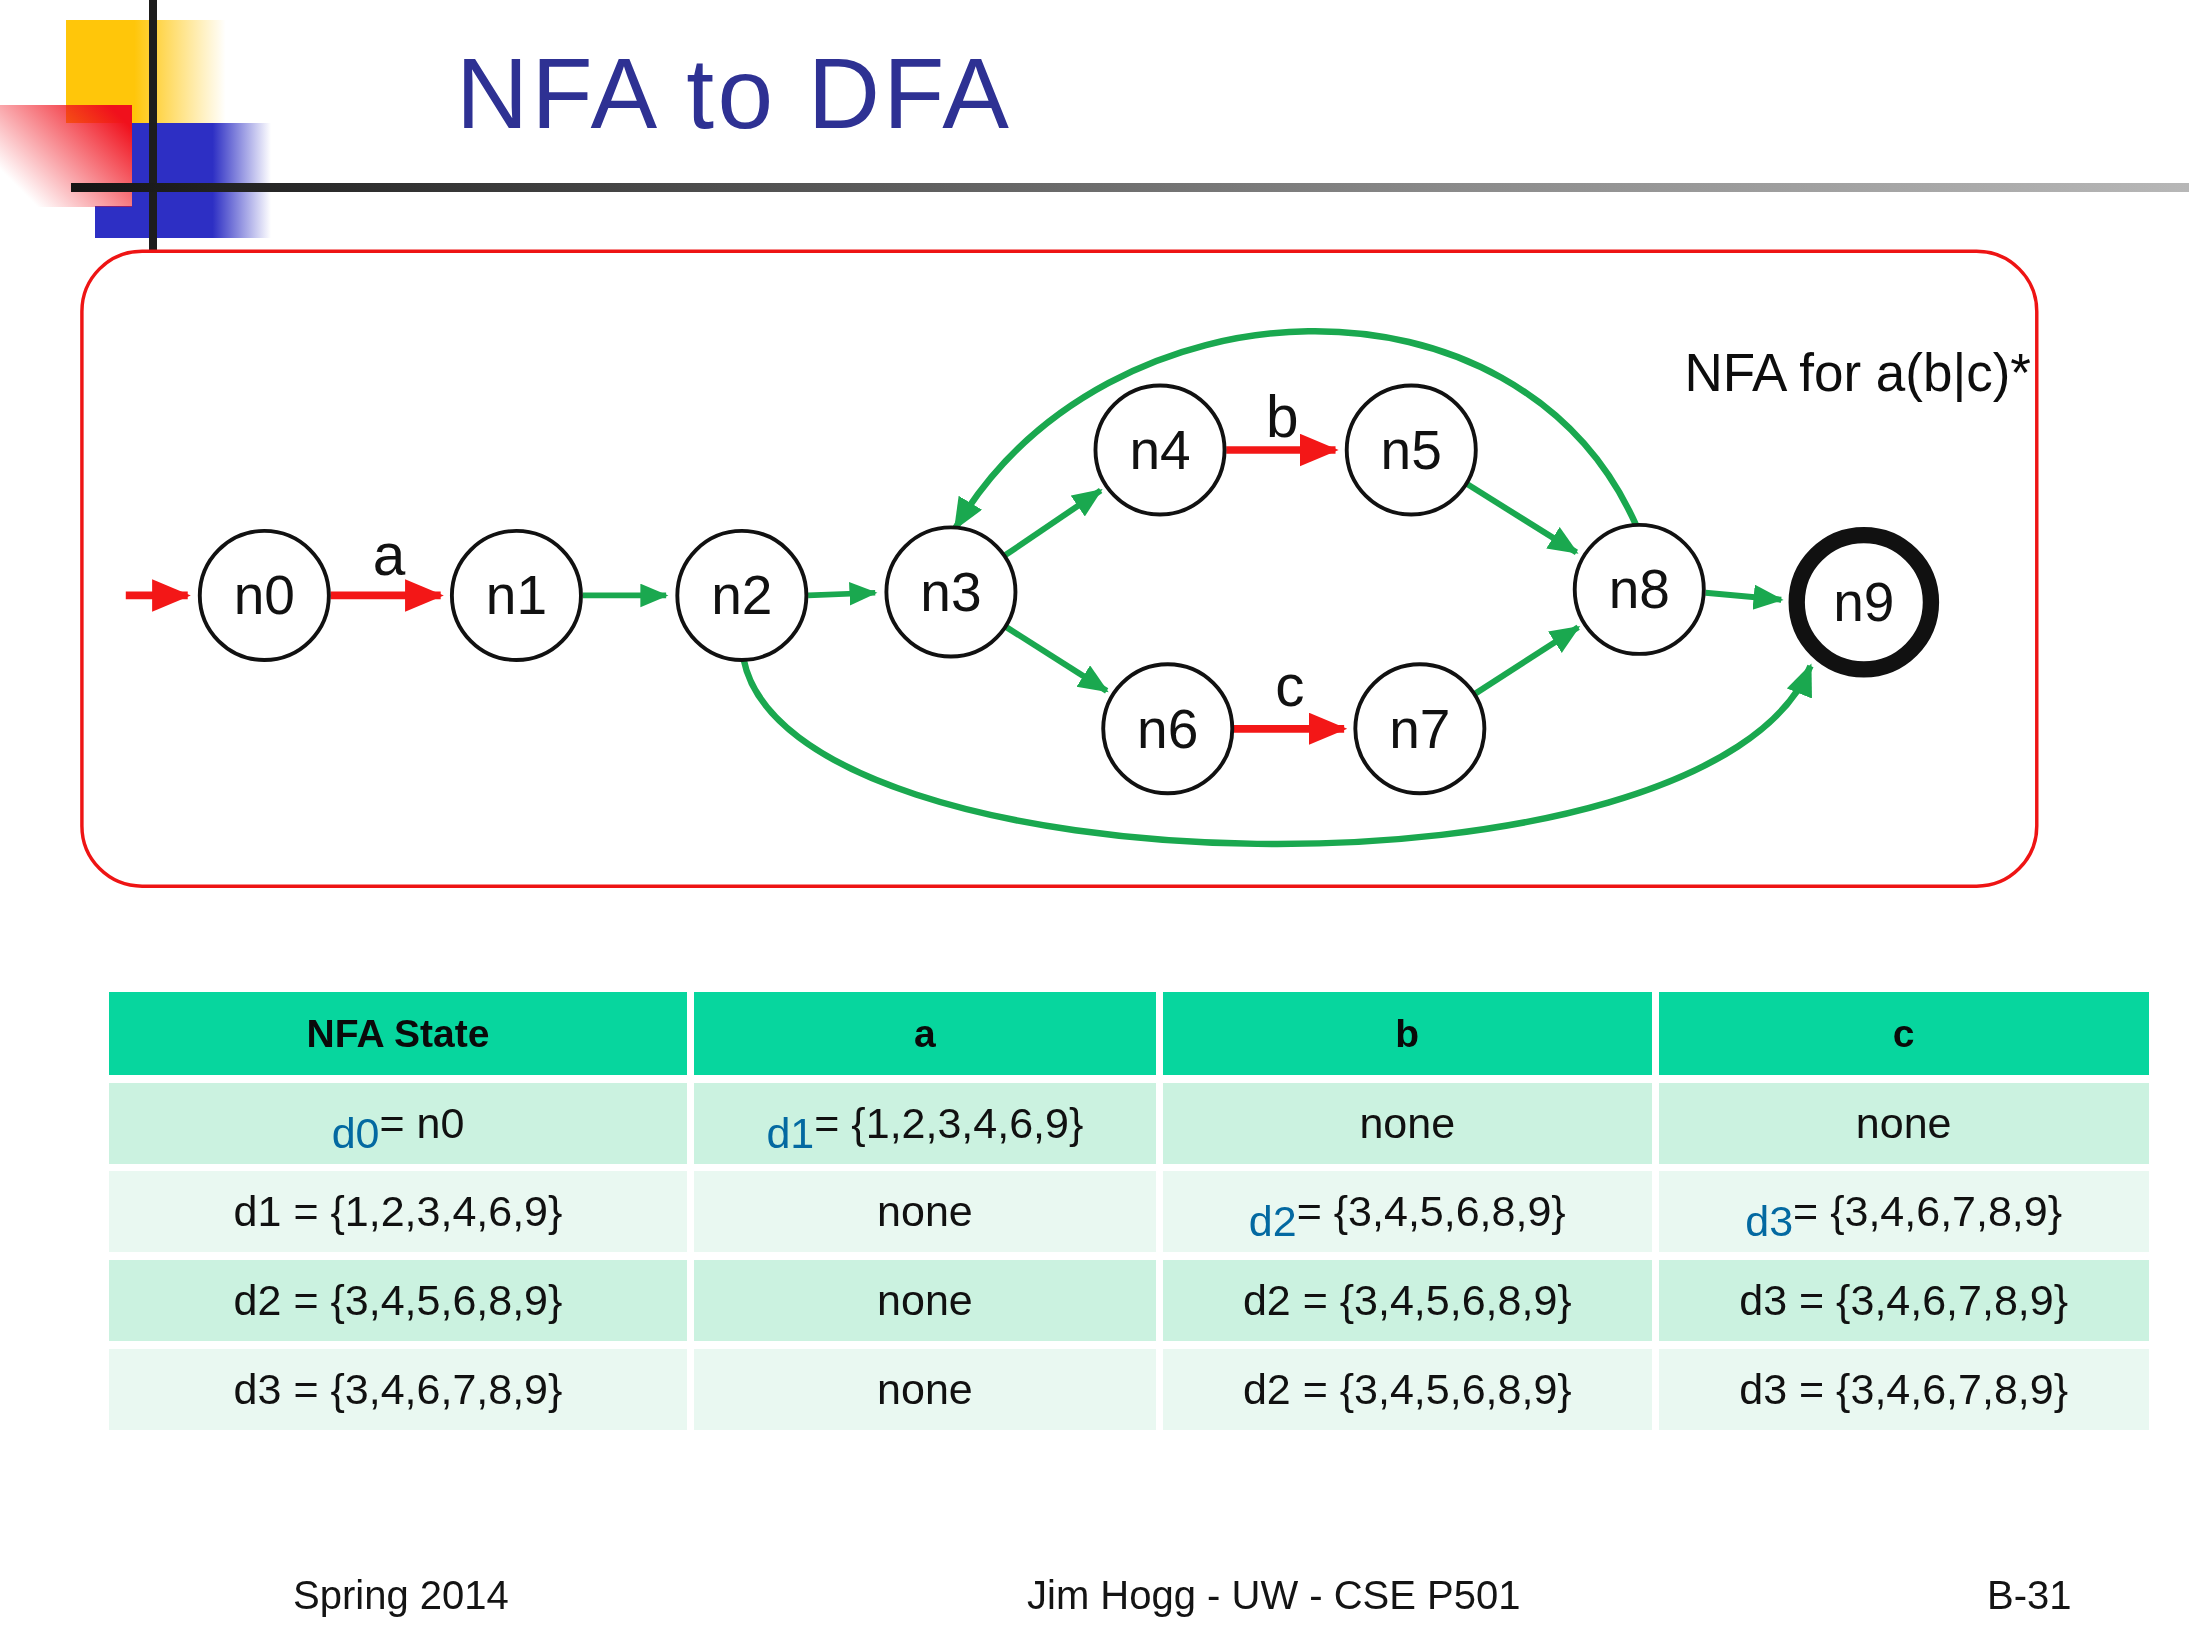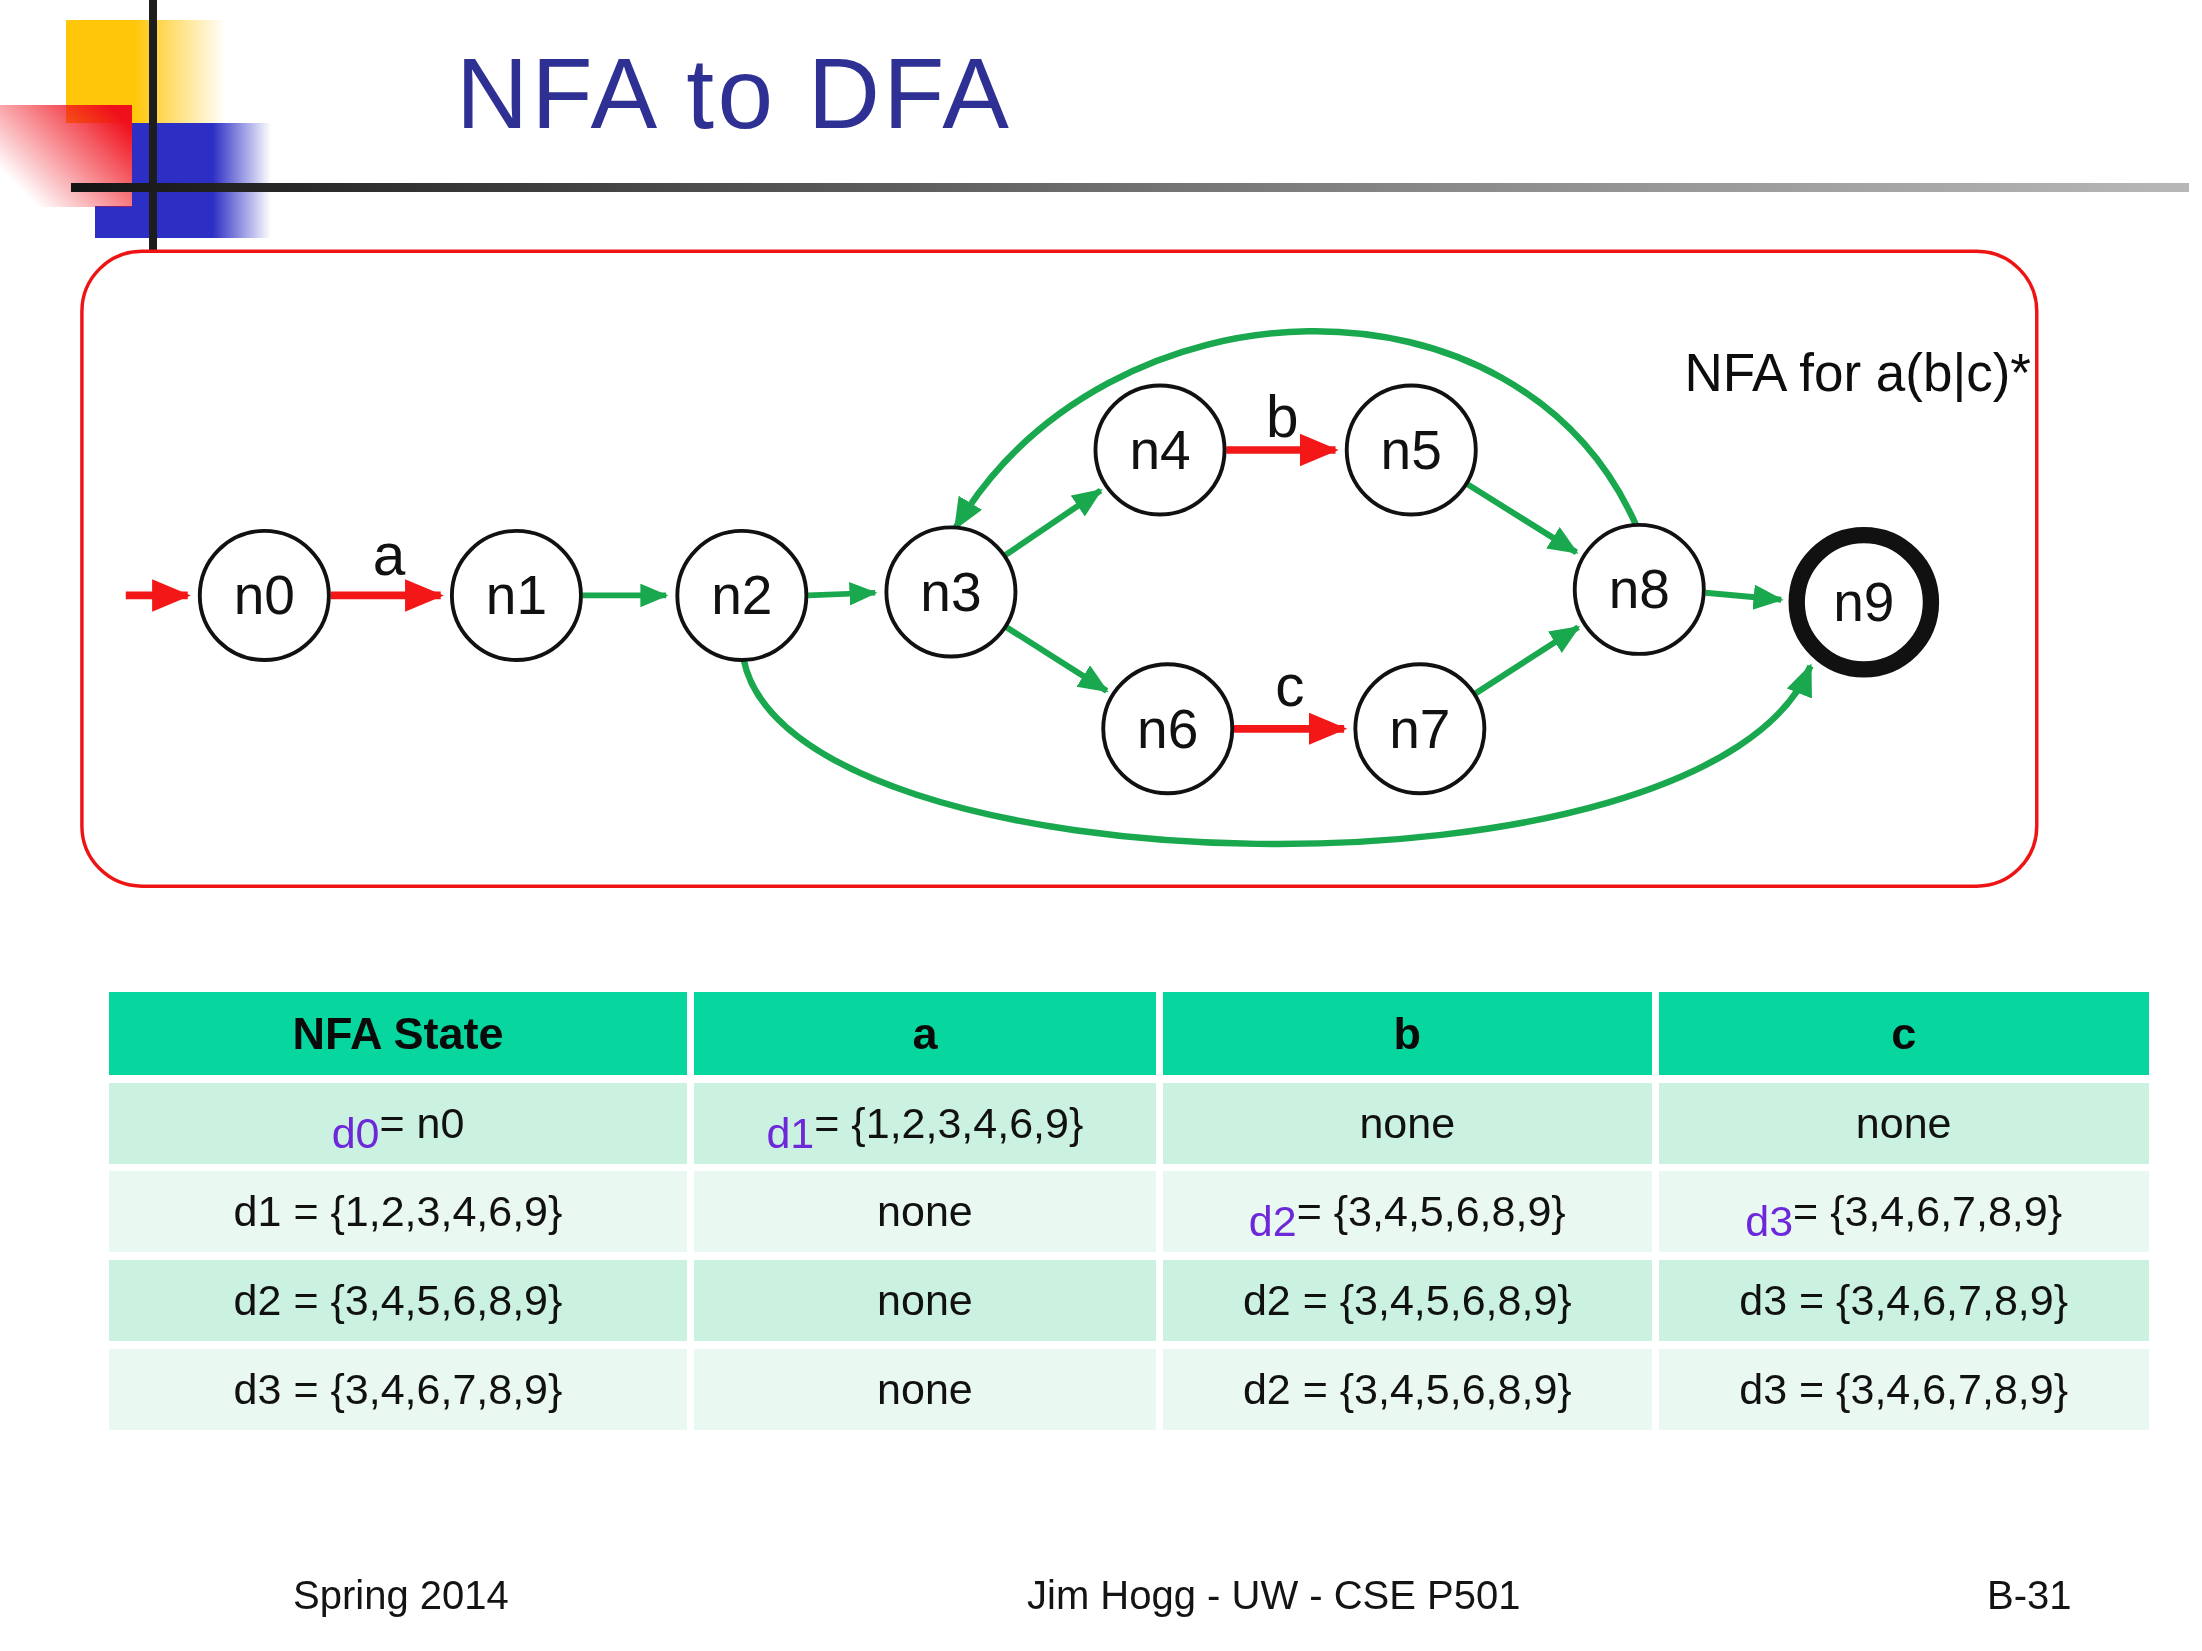--- a/index.html
+++ b/index.html
@@ -25,24 +25,24 @@
   #nfa-svg{position:absolute;left:0;top:0;width:2203px;height:1652px;
     font-family:"Liberation Sans",sans-serif;}
   .caption{position:absolute;left:1618px;top:342px;width:413px;text-align:right;
     font-size:53px;color:#0d0d0d;white-space:nowrap;}
   
   .ttable{position:absolute;left:109px;top:992px;width:2039px;
     display:grid;grid-template-columns:578px 462px 489px 490px;
     grid-template-rows:83px 81px 81px 81px 81px;column-gap:6.9px;row-gap:7.7px;}
   .cell{display:flex;align-items:center;justify-content:center;
     font-size:43px;white-space:nowrap;}
-  .th{background:#07d69e;font-weight:700;font-size:45px;color:#0a0a0a;}
+  .th{background:#07d69e;font-weight:700;font-size:39px;color:#0a0a0a;}
   .ra{background:#cbf2e0;}
   .rb{background:#e9f8f1;}
-  .red-part{color:#6d28d9;margin-top:20px;}
+  .red-part{color:#0369a1;margin-top:20px;}
   
   .footer-item{position:absolute;top:1573px;font-size:40px;color:#141414;white-space:nowrap;}
   .f-left{left:293px;}
   .f-center{left:1027px;}
   .f-right{left:1987px;}
 </style>
 </head>
 <body>
 
 <div class="deco-yellow"></div>

